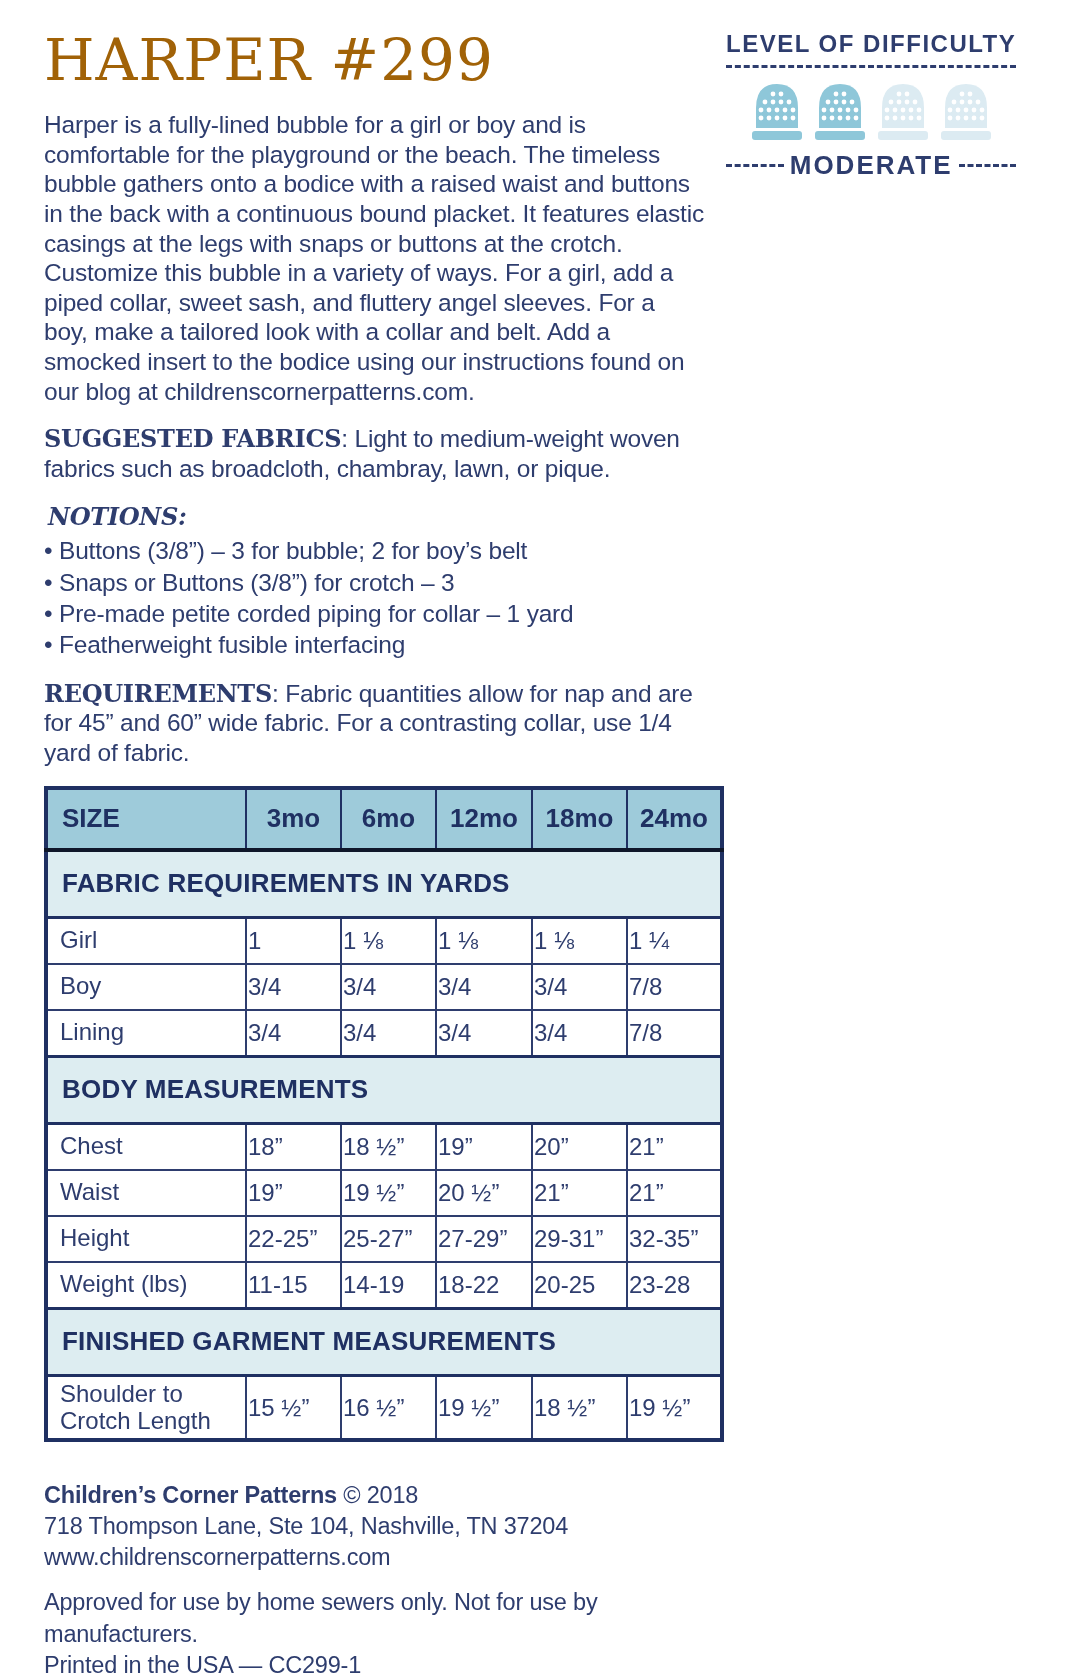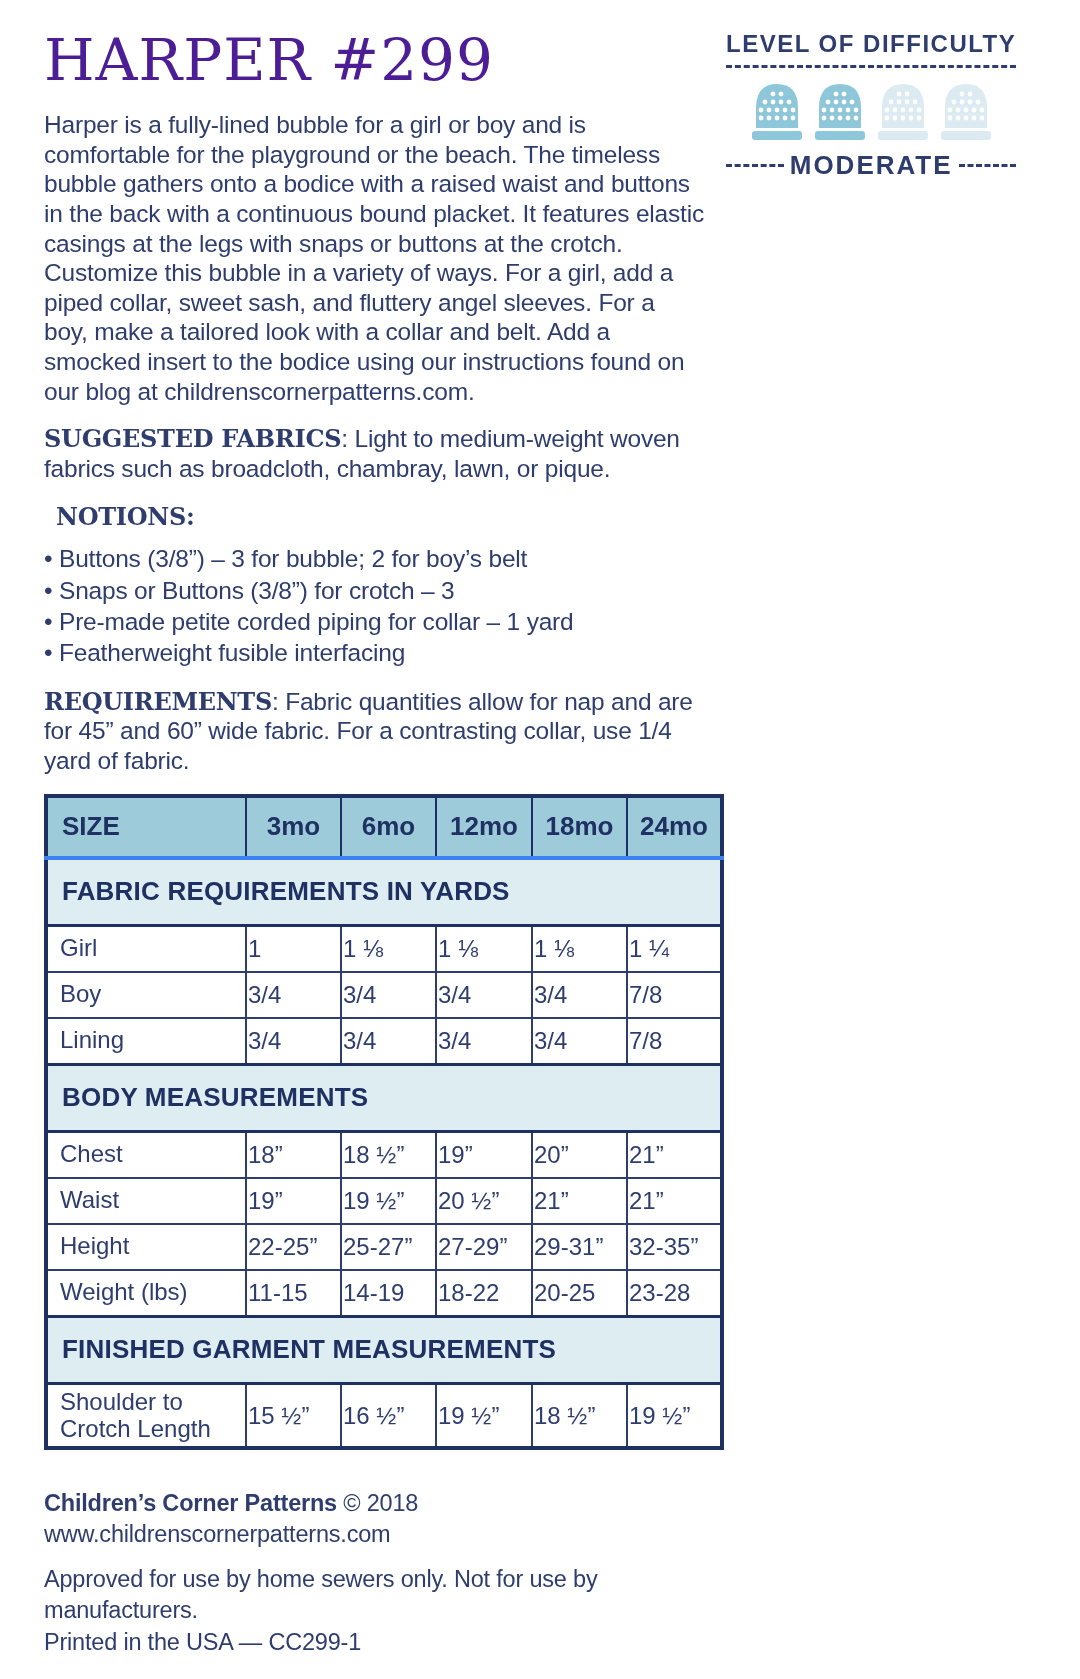--- a/index.html
+++ b/index.html
@@ -2,32 +2,32 @@
 <html><head>
 <meta charset="utf-8">
 <style>
   html,body{margin:0;padding:0;background:#ffffff;}
   .page{position:relative;width:1080px;height:1679px;background:#ffffff;overflow:hidden;
         font-family:"Liberation Sans",sans-serif;color:#2e3d6e;}
   .left-col{position:absolute;left:44px;top:26px;width:676px;}
   .right-col{position:absolute;left:726px;top:30px;width:330px;display:flex;flex-direction:row;align-items:flex-start;gap:44px;}
 
   h1.title{font-family:"DejaVu Serif",serif;font-weight:500;font-size:58px;letter-spacing:1px;
-           margin:0 0 16px 0;color:#4c1d95;}
+           margin:0 0 16px 0;color:#a16207;}
   .body-text{font-size:24.5px;line-height:1.21;letter-spacing:-0.2px;margin:0 0 18px 0;width:660px;}
   .serif-head{font-family:"DejaVu Serif",serif;font-weight:700;font-size:24px;letter-spacing:-0.3px;}
   .notions{margin:0 0 18px 0;}
   .notions .body-text{margin:0;}
   .notion-item{font-size:24.5px;line-height:1.28;letter-spacing:-0.2px;}
 
   
   table.size-table{border-collapse:collapse;table-layout:fixed;width:676px;margin-top:16px;
                    border:4px solid #1f3062;}
   table.size-table th{background:#9ecbda;font-size:26px;font-weight:bold;height:56px;
-       border-right:2px solid #1f3062;border-bottom:4px solid #3b82f6;text-align:center;color:#1f3062;}
+       border-right:2px solid #1f3062;border-bottom:4px solid #0f172a;text-align:center;color:#1f3062;}
   table.size-table th.size-col{text-align:left;padding-left:14px;}
   table.size-table td.band{background:#ddedf1;font-size:26px;font-weight:bold;color:#1f3062;
        padding:14px 0 14px 14px;border-top:3px solid #1f3062;border-bottom:3px solid #1f3062;letter-spacing:0.2px;}
   table.size-table td{font-size:24px;color:#2e3d6e;border-right:2px solid #2e3d6e;border-bottom:2px solid #2e3d6e;
        text-align:left;height:36px;background:#ffffff;}
   table.size-table td.row-label{text-align:left;padding:4px 8px 4px 12px;line-height:1.12;}
   table.size-table th:last-child, table.size-table td:last-child{border-right:none;}
   table.size-table tr:last-child td{border-bottom:none;}
 
   .footer{margin-top:38px;font-size:23.5px;line-height:1.32;letter-spacing:-0.2px;}
@@ -62,21 +62,21 @@
 <div class="page">
 
   <div class="left-col">
     <h1 class="title">HARPER #299</h1>
 
     <p class="body-text">Harper is a fully-lined bubble for a girl or boy and is comfortable for the playground or the beach. The timeless bubble gathers onto a bodice with a raised waist and buttons in the back with a continuous bound placket. It features elastic casings at the legs with snaps or buttons at the crotch. Customize this bubble in a variety of ways. For a girl, add a piped collar, sweet sash, and fluttery angel sleeves. For a boy, make a tailored look with a collar and belt. Add a smocked insert to the bodice using our instructions found on our blog at childrenscornerpatterns.com.</p>
 
     <p class="body-text"><span class="serif-head">SUGGESTED FABRICS</span><span>: Light to medium-weight woven fabrics such as broadcloth, chambray, lawn, or pique.</span></p>
 
     <div class="notions">
-      <div class="body-text" style="margin:12px;"><span class="serif-head">NOTIONS:</span></div>
+      <div class="body-text" style="margin:4px;font-style:italic;"><span class="serif-head">NOTIONS:</span></div>
       <div id="notions-list">
           <div class="notion-item">• Buttons (3/8”) – 3 for bubble; 2 for boy’s belt</div>
           <div class="notion-item">• Snaps or Buttons (3/8”) for crotch – 3</div>
           <div class="notion-item">• Pre-made petite corded piping for collar – 1 yard</div>
           <div class="notion-item">• Featherweight fusible interfacing</div>
         </div>
     </div>
 
     <p class="body-text"><span class="serif-head">REQUIREMENTS</span><span>: Fabric quantities allow for nap and are for 45” and 60” wide fabric. For a contrasting collar, use 1/4 yard of fabric.</span></p>
 
@@ -169,20 +169,21 @@
             <td>16 ½”</td>
             <td>19 ½”</td>
             <td>18 ½”</td>
             <td>19 ½”</td>
           </tr>
         </tbody>
     </table>
 
     <div class="footer">
       <div><span class="company">Children’s Corner Patterns</span><span> © 2018</span></div>
+      <div>718 Thompson Lane, Ste 104, Nashville, TN 37204</div>
       <div>www.childrenscornerpatterns.com</div>
       <div class="approval-block">
         <div>Approved for use by home sewers only. Not for use by manufacturers.</div>
         <div>Printed in the USA — CC299-1</div>
       </div>
     </div>
   </div>
 
   <div class="right-col">
 

